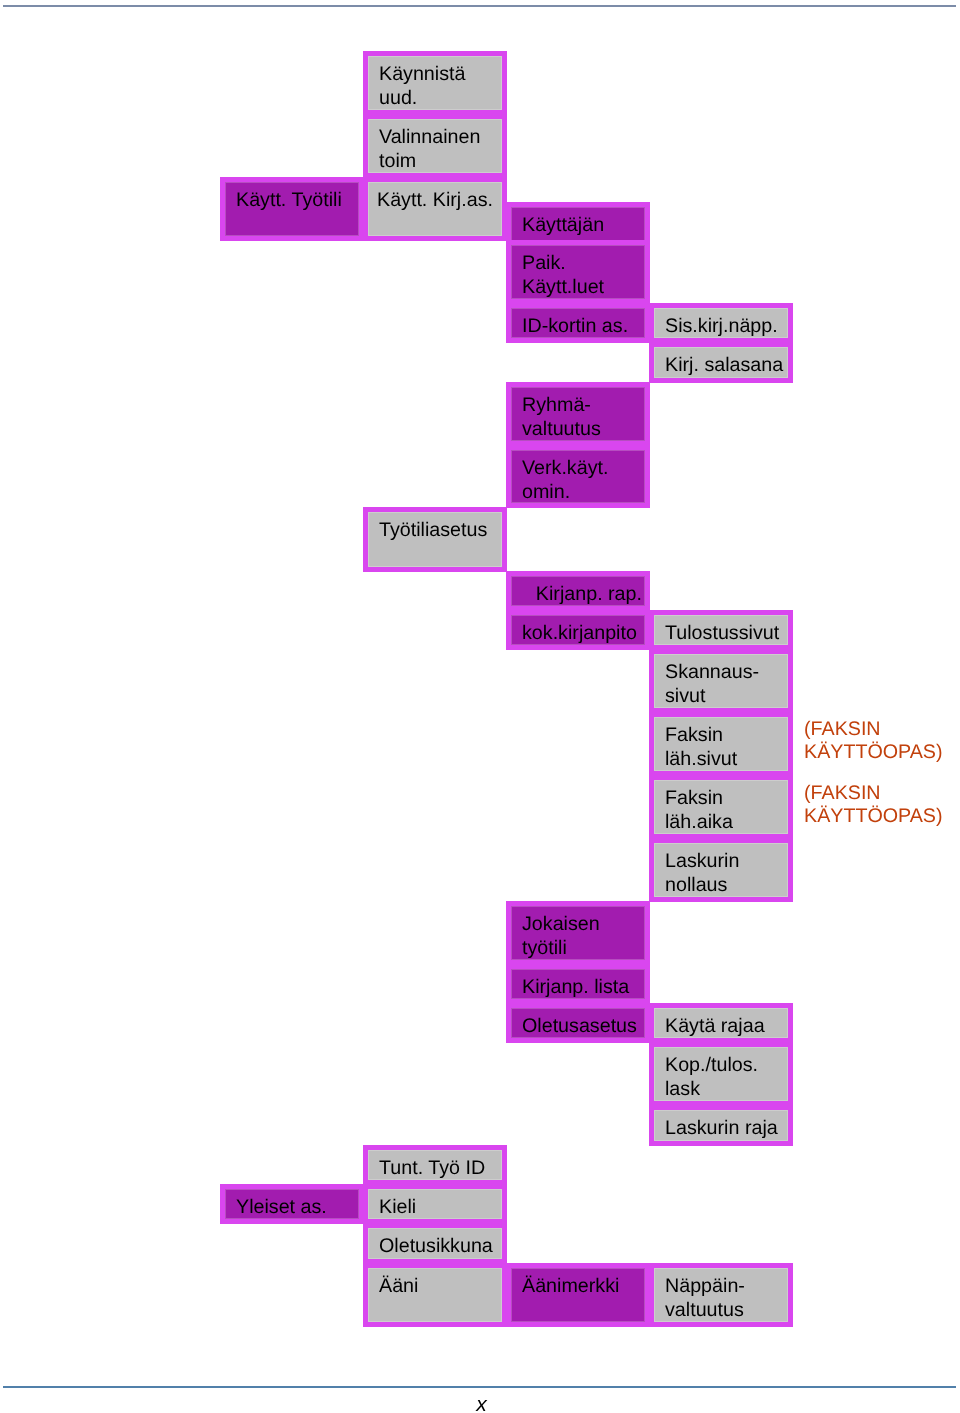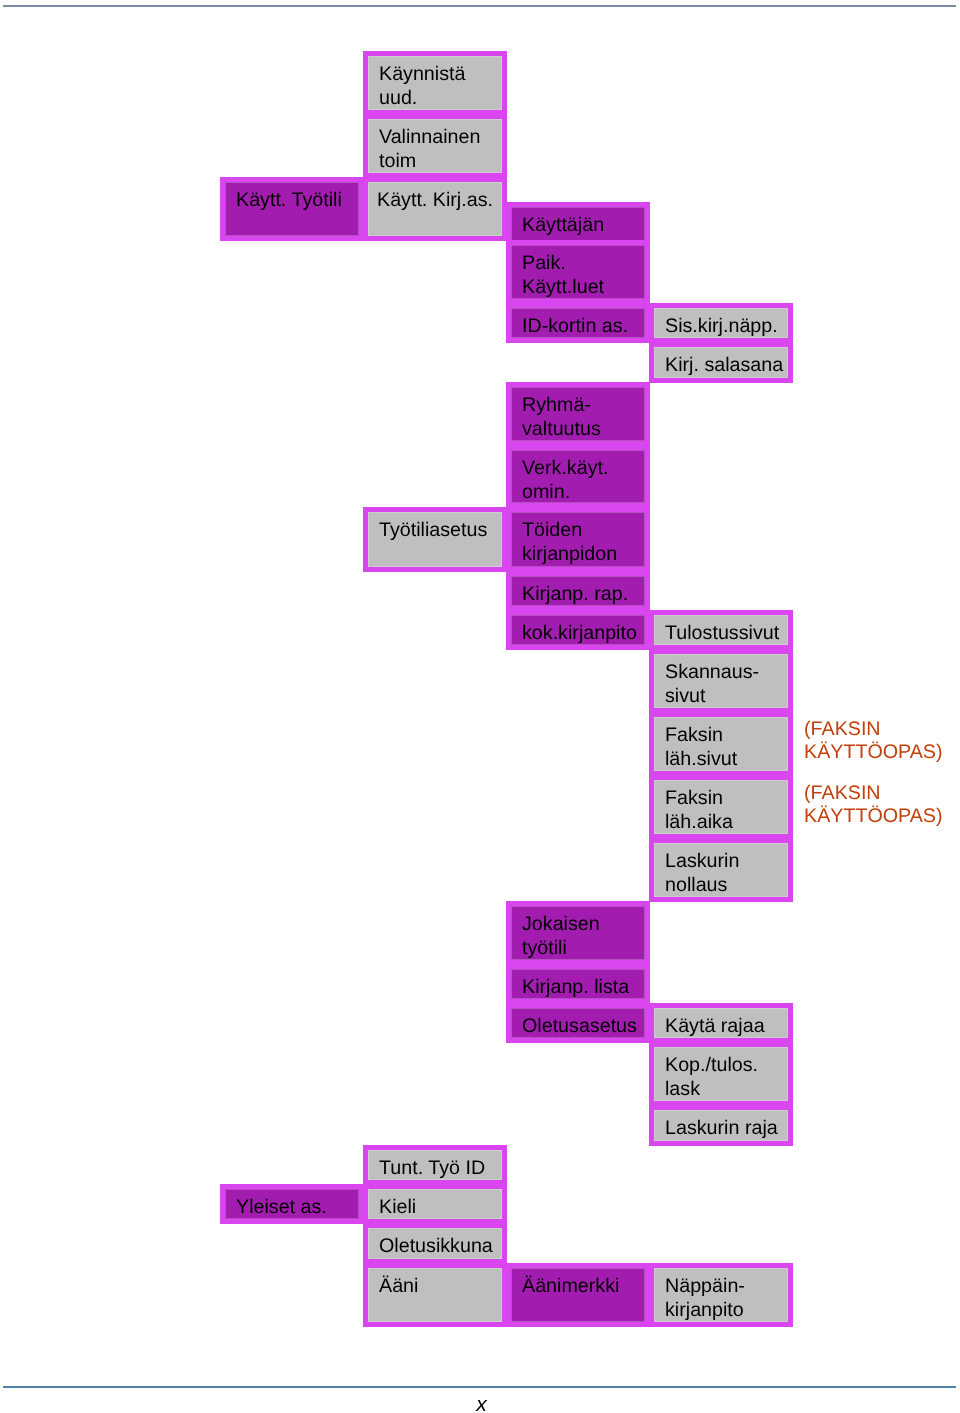--- a/index.html
+++ b/index.html
@@ -40,23 +40,21 @@
     <div class="cell white" style="left: 506px; top: 240px; width: 144px; height: 64px;">Paik.
 Käytt.luet</div>
     <div class="cell white" style="left: 506px; top: 303px; width: 144px; height: 40px;">ID-kortin as.</div>
     <div class="cell gray" style="left: 649px; top: 303px; width: 144px; height: 40px;">Sis.kirj.näpp.</div>
     <div class="cell gray" style="left: 649px; top: 342px; width: 144px; height: 41px;">Kirj. salasana</div>
     <div class="cell white" style="left: 506px; top: 382px; width: 144px; height: 64px;">Ryhmä-
 valtuutus</div>
     <div class="cell white" style="left: 506px; top: 445px; width: 144px; height: 63px;">Verk.käyt.
 omin.</div>
     <div class="cell gray" style="left: 363px; top: 507px; width: 144px; height: 65px;">Työtiliasetus</div>
-    <div class="cell white" style="left: 506px; top: 507px; width: 144px; height: 65px;">Töiden
-kirjanpidon</div>
-    <div class="cell white" style="left: 506px; top: 571px; width: 144px; height: 40px;">Kirjanp. rap.</div>
+    <div class="cell white" style="left: 506px; top: 571px; width: 144px; height: 40px; text-align: right;">Kirjanp. rap.</div>
     <div class="cell white" style="left: 506px; top: 610px; width: 144px; height: 40px;">kok.kirjanpito</div>
     <div class="cell gray" style="left: 649px; top: 610px; width: 144px; height: 40px;">Tulostussivut</div>
     <div class="cell gray" style="left: 649px; top: 649px; width: 144px; height: 64px;">Skannaus-
 sivut</div>
     <div class="cell gray" style="left: 649px; top: 712px; width: 144px; height: 64px;">Faksin
 läh.sivut</div>
     <div class="cell gray" style="left: 649px; top: 775px; width: 144px; height: 64px;">Faksin
 läh.aika</div>
     <div class="cell gray" style="left: 649px; top: 838px; width: 144px; height: 64px;">Laskurin
 nollaus</div>
@@ -68,21 +66,21 @@
     <div class="cell gray" style="left: 649px; top: 1042px; width: 144px; height: 64px;">Kop./tulos.
 lask</div>
     <div class="cell gray" style="left: 649px; top: 1105px; width: 144px; height: 41px;">Laskurin raja</div>
     <div class="cell gray" style="left: 363px; top: 1145px; width: 144px; height: 40px;">Tunt. Työ ID</div>
     <div class="cell white" style="left: 220px; top: 1184px; width: 144px; height: 40px;">Yleiset as.</div>
     <div class="cell gray" style="left: 363px; top: 1184px; width: 144px; height: 40px;">Kieli</div>
     <div class="cell gray" style="left: 363px; top: 1223px; width: 144px; height: 41px;">Oletusikkuna</div>
     <div class="cell gray" style="left: 363px; top: 1263px; width: 144px; height: 64px;">Ääni</div>
     <div class="cell white" style="left: 506px; top: 1263px; width: 144px; height: 64px;">Äänimerkki</div>
     <div class="cell gray" style="left: 649px; top: 1263px; width: 144px; height: 64px;">Näppäin-
-kirjanpito</div>
+valtuutus</div>
     <div class="note" style="left: 804px; top: 718px;">(FAKSIN
 KÄYTTÖOPAS)</div>
     <div class="note" style="left: 804px; top: 782px;">(FAKSIN
 KÄYTTÖOPAS)</div>
   </div>
   <div id="rule-bottom" class="rule"></div>
   <span id="page-num" style="left: 441.5px; top: 1394px; width: 80px;">x</span>
 </div>
 
 </body></html>

